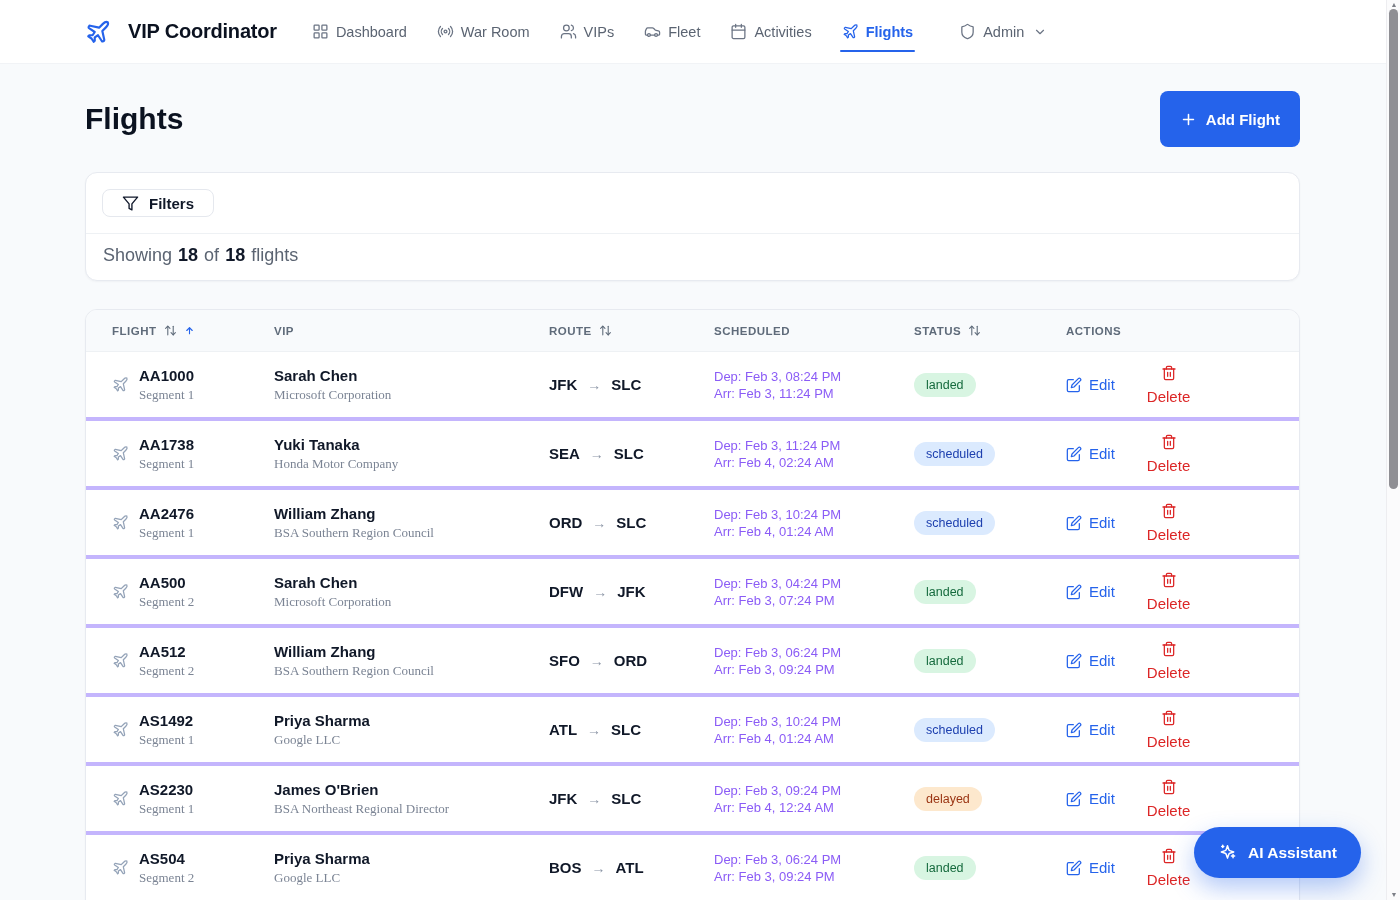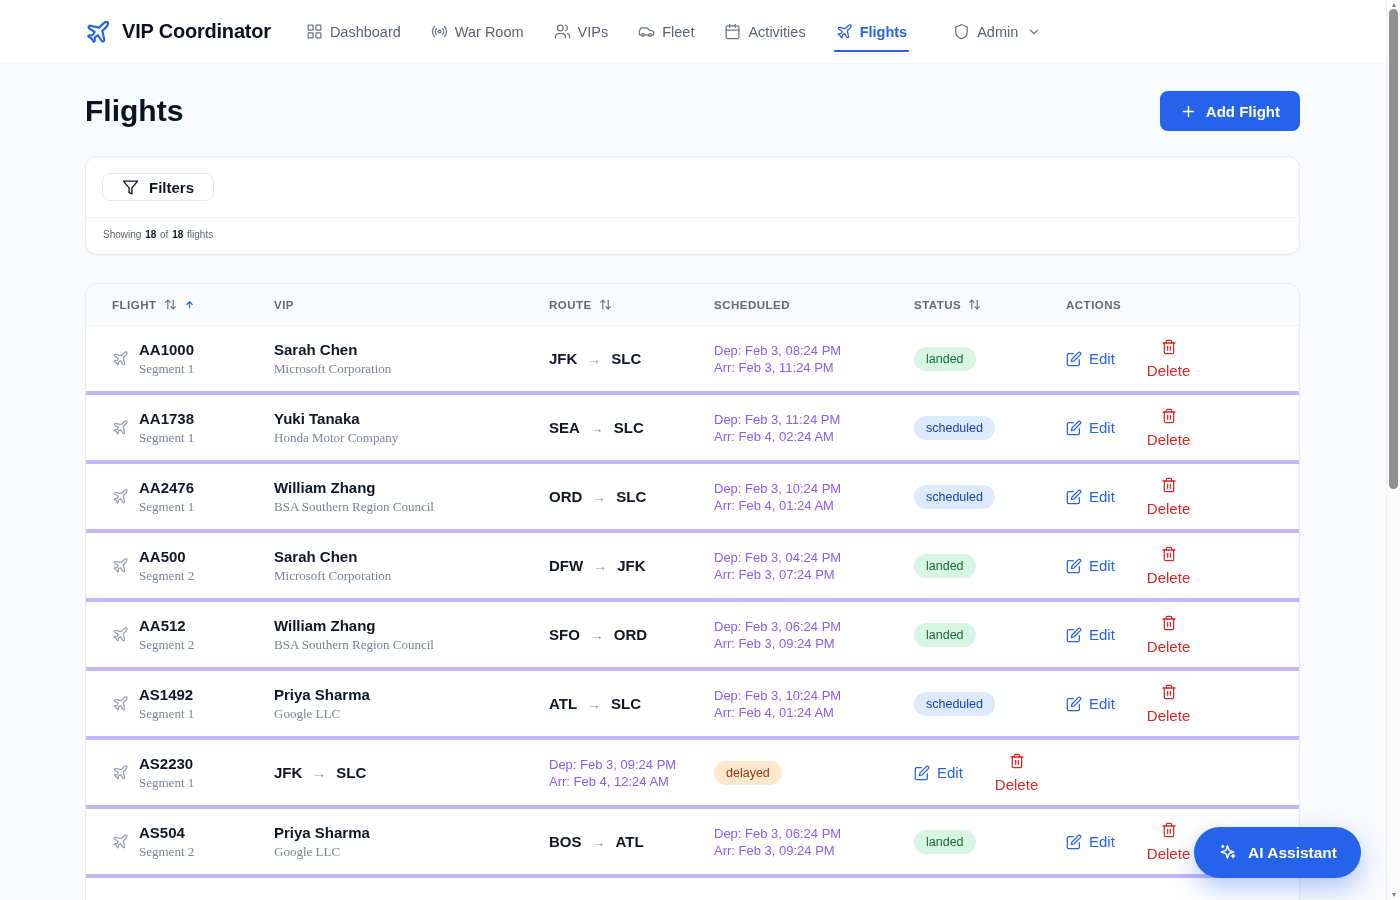--- a/index.html
+++ b/index.html
@@ -9,21 +9,21 @@
     font-family: "Liberation Sans", "DejaVu Sans", sans-serif;
     color: #101828;
   }
   svg { display: block; }
 
   
   .topbar {
     height: 64px; background: #fff; border-bottom: 1px solid #f1f3f6;
     display: flex; align-items: center; padding: 0 100px 0 85px;
   }
-  .brand { display: flex; align-items: center; gap: 11px; cursor: pointer; }
+  .brand { display: flex; align-items: center; gap: 17px; cursor: pointer; }
   .brand .logo { color: #2563eb; }
   .brand-name { font-size: 20px; font-weight: 700; color: #0b1220; letter-spacing: -0.2px; }
   .nav { display: flex; gap: 8px; margin-left: 24px; }
   .nav-item {
     position: relative; display: flex; align-items: center; gap: 7px;
     padding: 9px 11px; font-size: 14.5px; font-weight: 500; color: #5b6472; cursor: pointer;
     white-space: nowrap;
   }
   .nav-item svg { color: #6b7484; }
   .nav-item.active { color: #2563eb; font-weight: 600; }
@@ -41,21 +41,21 @@
   }
   .email { font-size: 14px; font-weight: 600; color: #16181d; max-width: 150px; white-space: nowrap; }
   .user .chev { color: #8a93a3; }
 
   
   main { padding: 27px 100px 0 85px; }
   .page-head { display: flex; align-items: center; justify-content: space-between; }
   h1 { margin: 0; font-size: 30px; line-height: 38px; font-weight: 800; color: #0b1220; }
   .btn-primary {
     display: flex; align-items: center; gap: 9px; background: #2563eb; color: #fff;
-    border: none; border-radius: 8px; padding: 0 20px; height: 40px;
+    border: none; border-radius: 8px; padding: 0 20px; height: 56px;
     font-size: 15px; font-weight: 600; cursor: pointer; font-family: inherit;
   }
 
   .card {
     background: #fff; border: 1px solid #e7eaf0; border-radius: 12px;
     box-shadow: 0 1px 2px rgba(16,24,40,.04);
   }
   .search-card { margin-top: 25px; }
   .search-row { display: flex; gap: 14px; padding: 16px; }
   .search-box {
@@ -66,21 +66,21 @@
     border: none; outline: none; flex: 1; font-size: 15px; color: #334155;
     font-family: inherit; background: transparent;
   }
   .search-box input::placeholder { color: #9aa4b2; }
   .btn-filters {
     display: flex; align-items: center; gap: 10px; background: #fff; border: 1px solid #e5e8ee;
     border-radius: 8px; padding: 0 19px; height: 28px; font-size: 15px; font-weight: 600;
     color: #101828; cursor: pointer; font-family: inherit;
   }
   .btn-filters svg { color: #0f172a; }
-  .summary { border-top: 1px solid #eef1f4; padding: 11px 17px 14px; font-size: 10px; color: #5b6472; }
+  .summary { border-top: 1px solid #eef1f4; padding: 11px 17px 14px; font-size: 18px; color: #5b6472; }
   .summary b { color: #101828; font-weight: 700; padding: 0 1px; }
 
   
   .table-card { margin-top: 28px; overflow: hidden; min-height: 665px; }
   .thead, .tr {
     display: grid; grid-template-columns: 162px 275px 165px 200px 152px 1fr;
     padding-left: 26px; align-items: center;
   }
   .thead { height: 42px; background: #f8fafc; border-bottom: 1px solid #eef1f4; }
   .th {
@@ -625,20 +625,24 @@
       <span class="plane">
               <svg width="17" height="17" viewBox="0 0 24 24" fill="none" stroke="currentColor" stroke-width="1.8" stroke-linecap="round" stroke-linejoin="round">
                 <path d="M17.8 19.2 16 11l3.5-3.5C21 6 21.5 4 21 3c-1-.5-3 0-4.5 1.5L13 8 4.8 6.2c-.5-.1-.9.1-1.1.5l-.3.5c-.2.5-.1 1 .3 1.3L9 12l-2 3H4l-1 1 3 2 2 3 1-1v-3l3-2 3.5 5.3c.3.4.8.5 1.3.3l.5-.2c.4-.3.6-.7.5-1.2z"></path>
               </svg>
             </span>
       <div>
         <div class="flight-no">AS2230</div>
         <div class="sub">Segment 1</div>
       </div>
     </div>
+    <div>
+      <div class="vip-name">James O'Brien</div>
+      <div class="sub">BSA Northeast Regional Director</div>
+    </div>
     <div class="route">
       <span>JFK</span>
       <span class="arrow">→</span>
       <span>SLC</span>
     </div>
     <div class="sched">
       <div>Dep: Feb 3, 09:24 PM</div>
       <div>Arr: Feb 4, 12:24 AM</div>
     </div>
     <div>

